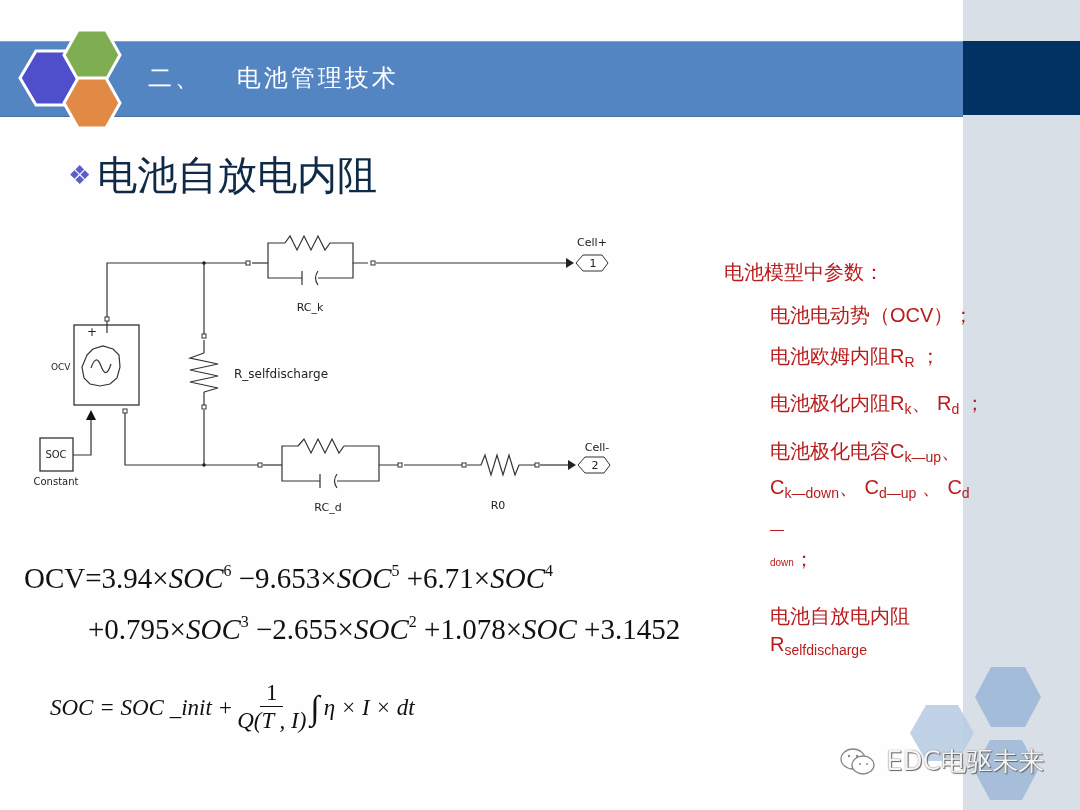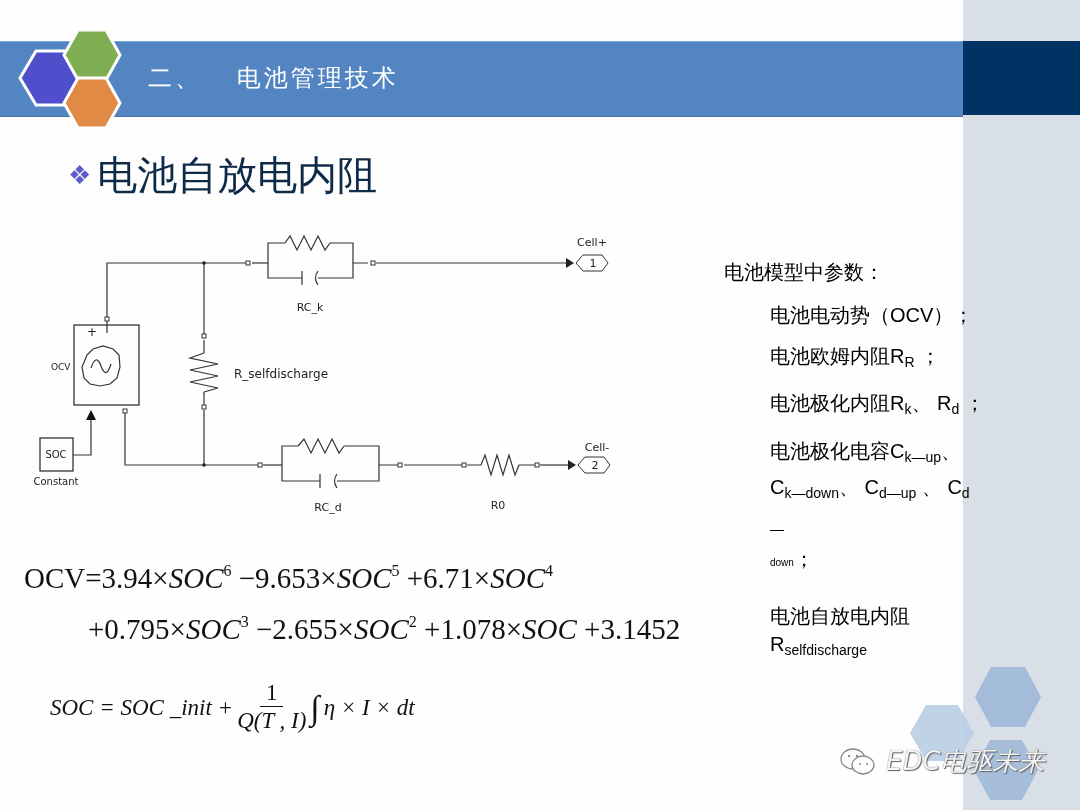--- a/index.html
+++ b/index.html
@@ -6,36 +6,36 @@
   body{width:1080px;height:810px;position:relative;overflow:hidden;background:#fefefe;font-family:"DejaVu Sans",sans-serif;}
   .sidebar{position:absolute;left:963px;top:0;width:117px;height:810px;background:#d8dfe7;}
   .banner{position:absolute;left:0;top:41px;width:963px;height:74px;background:#5385c2;border-top:1px solid #7aa6d8;border-bottom:1px solid #4c6f9d;}
   .banner-dark{position:absolute;left:963px;top:41px;width:117px;height:74px;background:#003263;}
   .logo{position:absolute;left:14px;top:26px;width:112px;height:110px;}
   .title{position:absolute;left:148px;top:56px;font-size:24px;color:#ffffff;letter-spacing:3px;font-family:Liberation Mono, monospace;line-height:48px;white-space:pre;text-align:right;}
   .subtitle{position:absolute;left:68px;top:150px;font-size:40px;color:#0e2a47;font-family:"DejaVu Serif",serif;line-height:50px;display:flex;align-items:center;}
   .bullet{font-size:26px;color:#5b5fc7;margin-right:6px;}
   .diagram{position:absolute;left:0;top:225px;width:640px;height:300px;}
   .diagram text{font-family:"DejaVu Sans",sans-serif;}
-  .params{position:absolute;left:724px;top:258px;color:#000000;font-family:"Liberation Sans",sans-serif;}
+  .params{position:absolute;left:724px;top:258px;color:#b91c1c;font-family:"Liberation Sans",sans-serif;}
   .params .head{font-size:20px;line-height:28px;}
   .params .item{font-size:20px;line-height:28px;margin-left:46px;margin-top:13px;}
   .params sub{font-size:14px;vertical-align:-4px;}
   .eq{position:absolute;font-family:"Liberation Serif",serif;color:#111;white-space:nowrap;}
   .eq i{font-style:italic;}
   .eq sup{font-size:16px;vertical-align:12px;}
   .eq1{left:24px;top:562px;font-size:29px;}
   .eq2{left:88px;top:613px;font-size:29px;}
   .eq3{left:50px;top:680px;font-size:23px;display:flex;align-items:center;}
   .frac{display:inline-flex;flex-direction:column;align-items:center;margin:0 4px;}
   .frac .num{border-bottom:1px solid #111;padding:0 6px;line-height:26px;}
   .frac .den{line-height:28px;}
   .integral{font-size:34px;margin-right:4px;}
   .hexes{position:absolute;left:900px;top:660px;width:180px;height:150px;}
-  .watermark{position:absolute;left:838px;top:744px;font-size:26px;color:#f4f4f4;display:flex;align-items:center;text-shadow:0 0 1px #555,1px 1px 1px #666;font-family:"DejaVu Sans",sans-serif;font-style:italic;}
+  .watermark{position:absolute;left:838px;top:744px;font-size:26px;color:#f4f4f4;display:flex;align-items:center;text-shadow:0 0 1px #555,1px 1px 1px #666;font-family:"DejaVu Sans",sans-serif;}
   .wm-icon{margin-right:8px;}
 </style>
 </head>
 <body>
 
 <div class="sidebar"></div>
 <div class="banner"></div>
 <div class="banner-dark"></div>
 
 <svg class="logo" viewBox="0 0 112 110">

